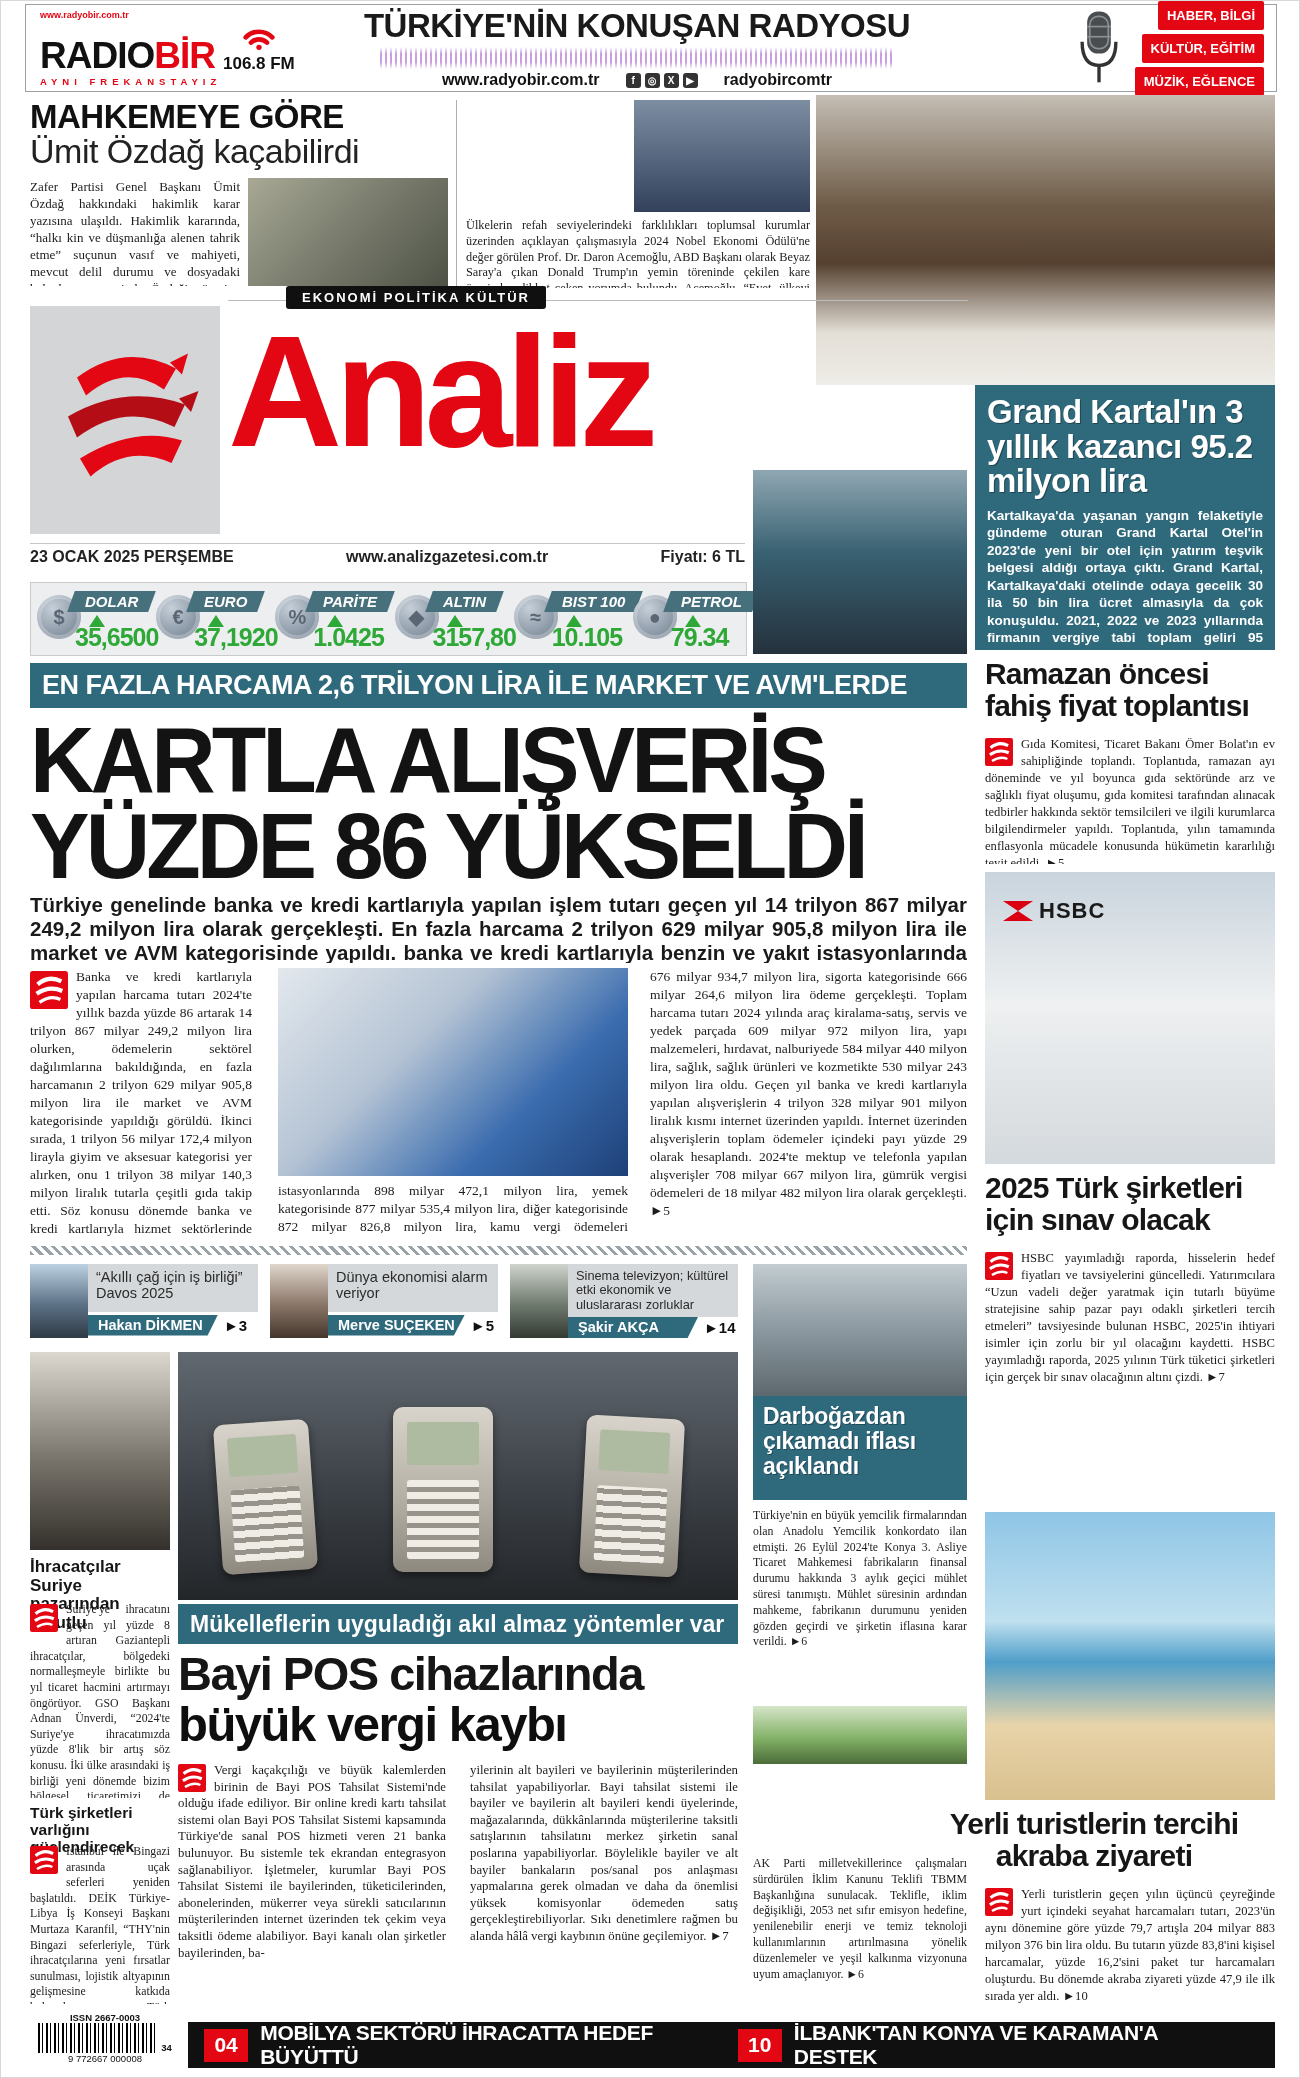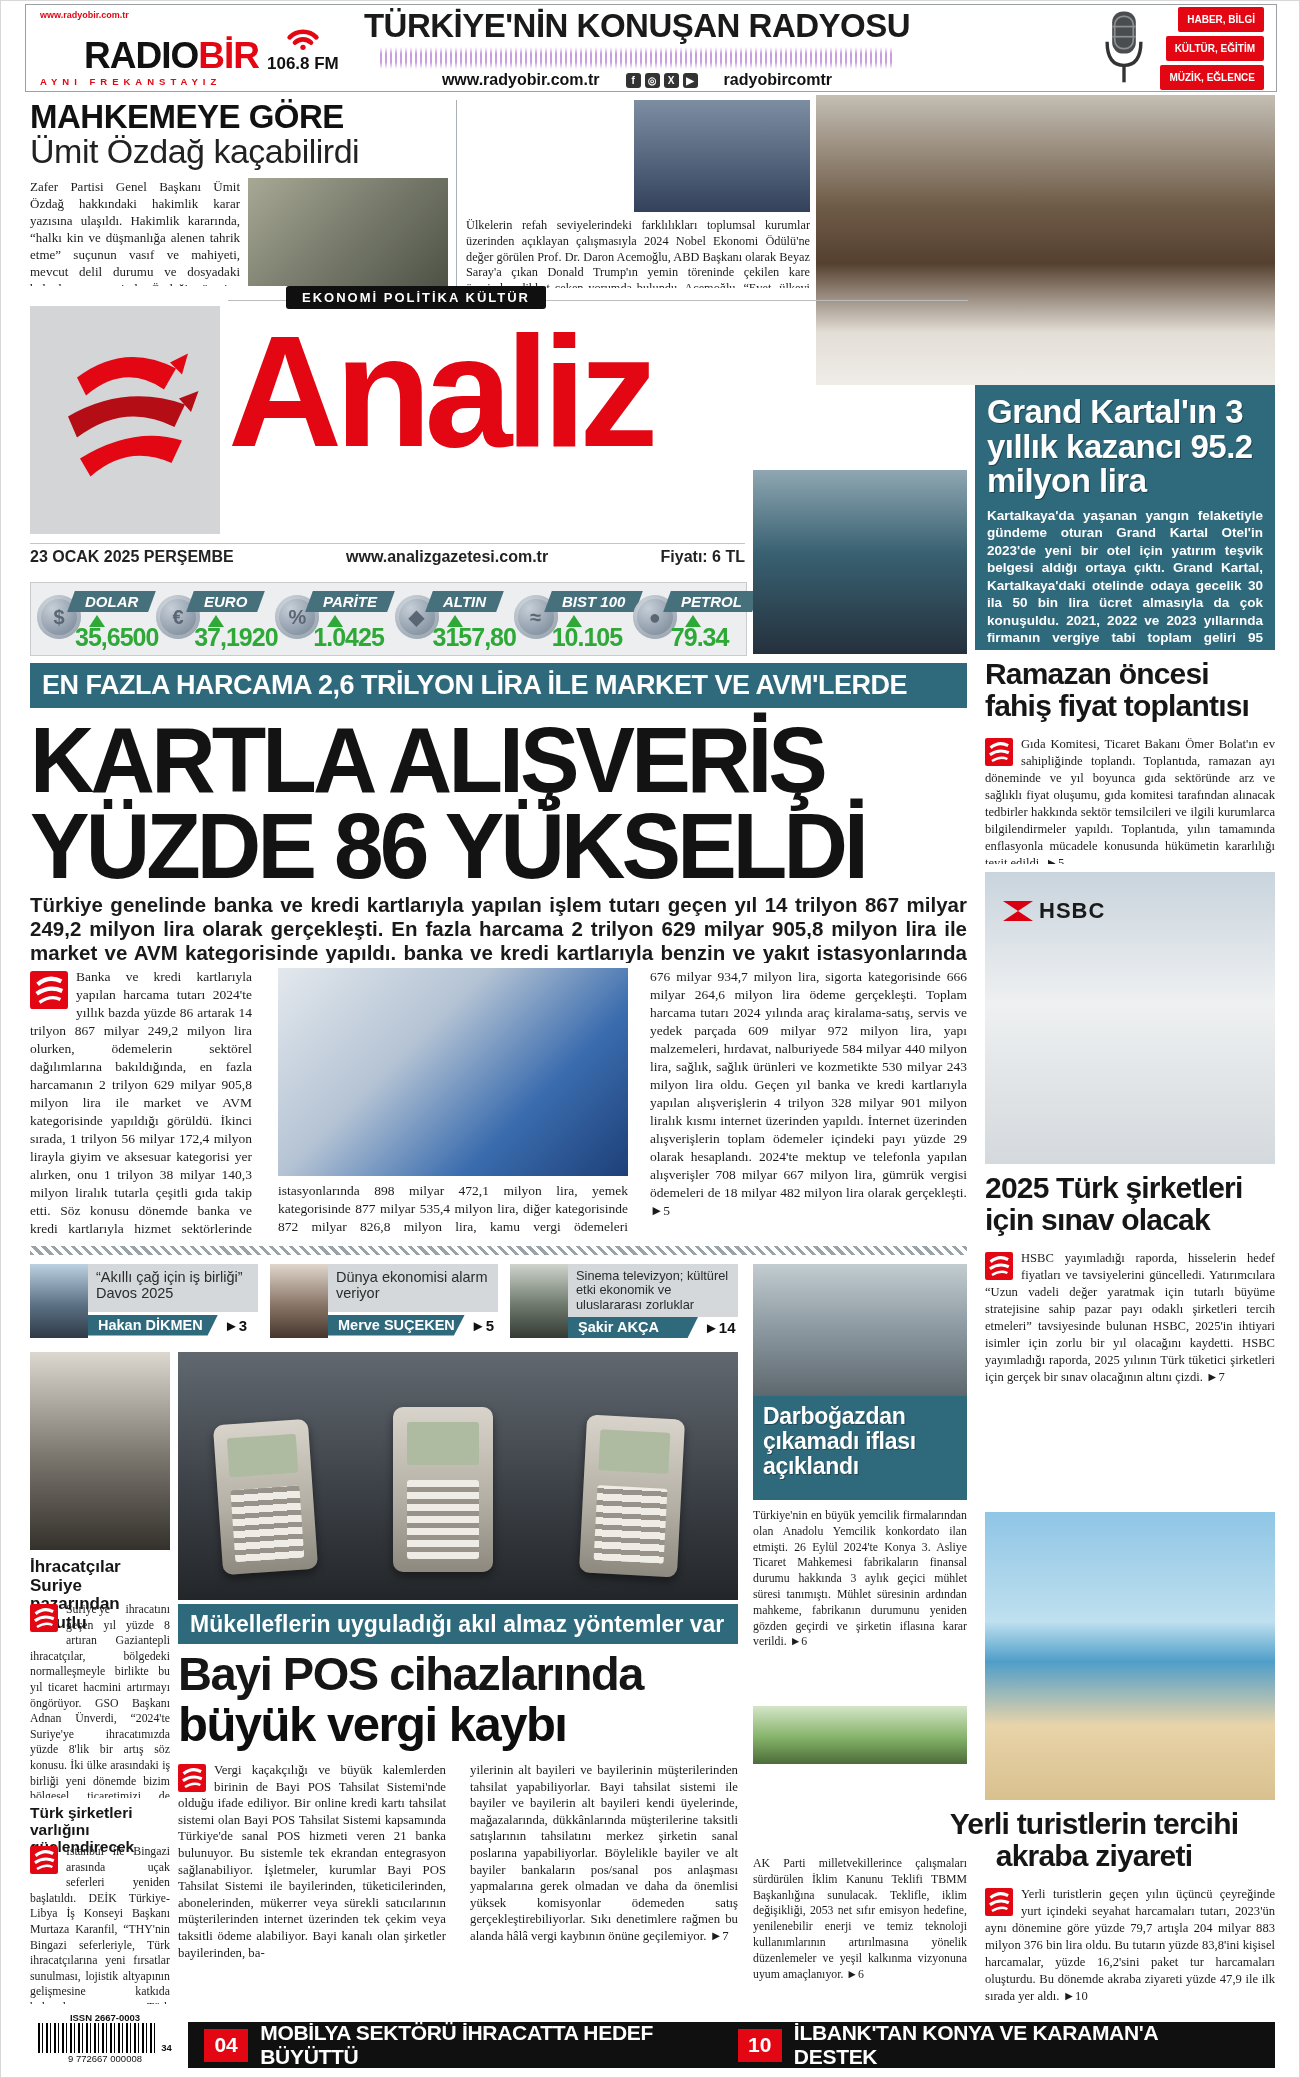--- a/index.html
+++ b/index.html
@@ -25,21 +25,21 @@
   .wave{height:22px;margin:2px 40px;background:
      repeating-linear-gradient(90deg,#b06bd4 0 2px,rgba(255,255,255,0) 2px 5px);
      -webkit-mask-image:linear-gradient(180deg,transparent,#000 40%,#000 60%,transparent);
      mask-image:linear-gradient(180deg,transparent,#000 30%,#000 70%,transparent);opacity:.65;}
   .ad-underrow{display:flex;justify-content:center;gap:26px;align-items:center;font-weight:bold;font-size:16px;}
   .socials{display:flex;gap:4px;align-items:center;}
   .soc{width:15px;height:15px;border-radius:3px;background:#333;color:#fff;font-size:10px;font-weight:900;
        display:flex;align-items:center;justify-content:center;}
   .ad-right{width:330px;display:flex;align-items:center;justify-content:flex-end;gap:10px;padding-right:12px;}
   .badges{display:flex;flex-direction:column;gap:4px;align-items:flex-end;}
-  .badge{background:#e30613;color:#fff;font-weight:900;font-size:10px;padding:7px 9px;border-radius:2px;}
+  .badge{background:#e30613;color:#fff;font-weight:900;font-size:13px;padding:7px 9px;border-radius:2px;}
 
   
   .kicker-black{font-size:33px;font-weight:900;letter-spacing:-0.5px;line-height:1.02;}
   .head-2{font-size:34px;font-weight:500;letter-spacing:-0.5px;line-height:1.05;color:#222;}
   .small-body{font-size:13px;line-height:17px;}
   .abd-head{font-size:21px;font-weight:800;line-height:1.1;color:#1b1b1b;}
 
   
   #gk-box{background:#2e697c;color:#fff;padding:10px 12px 8px 12px;}
   #gk-head{font-size:33px;font-weight:900;line-height:1.05;letter-spacing:-0.5px;
@@ -128,21 +128,21 @@
   .foot-txt{color:#fff;font-weight:900;font-size:21px;letter-spacing:-0.3px;}
 </style>
 </head>
 <body>
 
 <div id="page">
 
   <div id="adbar" class="abs">
     <div class="ad-left">
       <div class="ad-site-small">www.radyobir.com.tr</div>
-      <div style="display:flex;align-items:flex-end;gap:8px;margin-left:44px;">
+      <div style="display:flex;align-items:flex-end;gap:8px;">
         <div class="ad-brand"><span>RADIO</span><span class="red">BİR</span></div>
         <div style="display:flex;flex-direction:column;align-items:center;">
           <span>
             <svg width="40" height="30" viewBox="0 0 60 45">
                 <g fill="none" stroke="#e30613" stroke-width="7" stroke-linecap="round">
                   <path d="M10 26 A28 28 0 0 1 50 26"></path>
                   <path d="M18 34 A17 17 0 0 1 42 34"></path>
                 </g>
                 <circle cx="30" cy="41" r="4" fill="#e30613"></circle>
               </svg>

